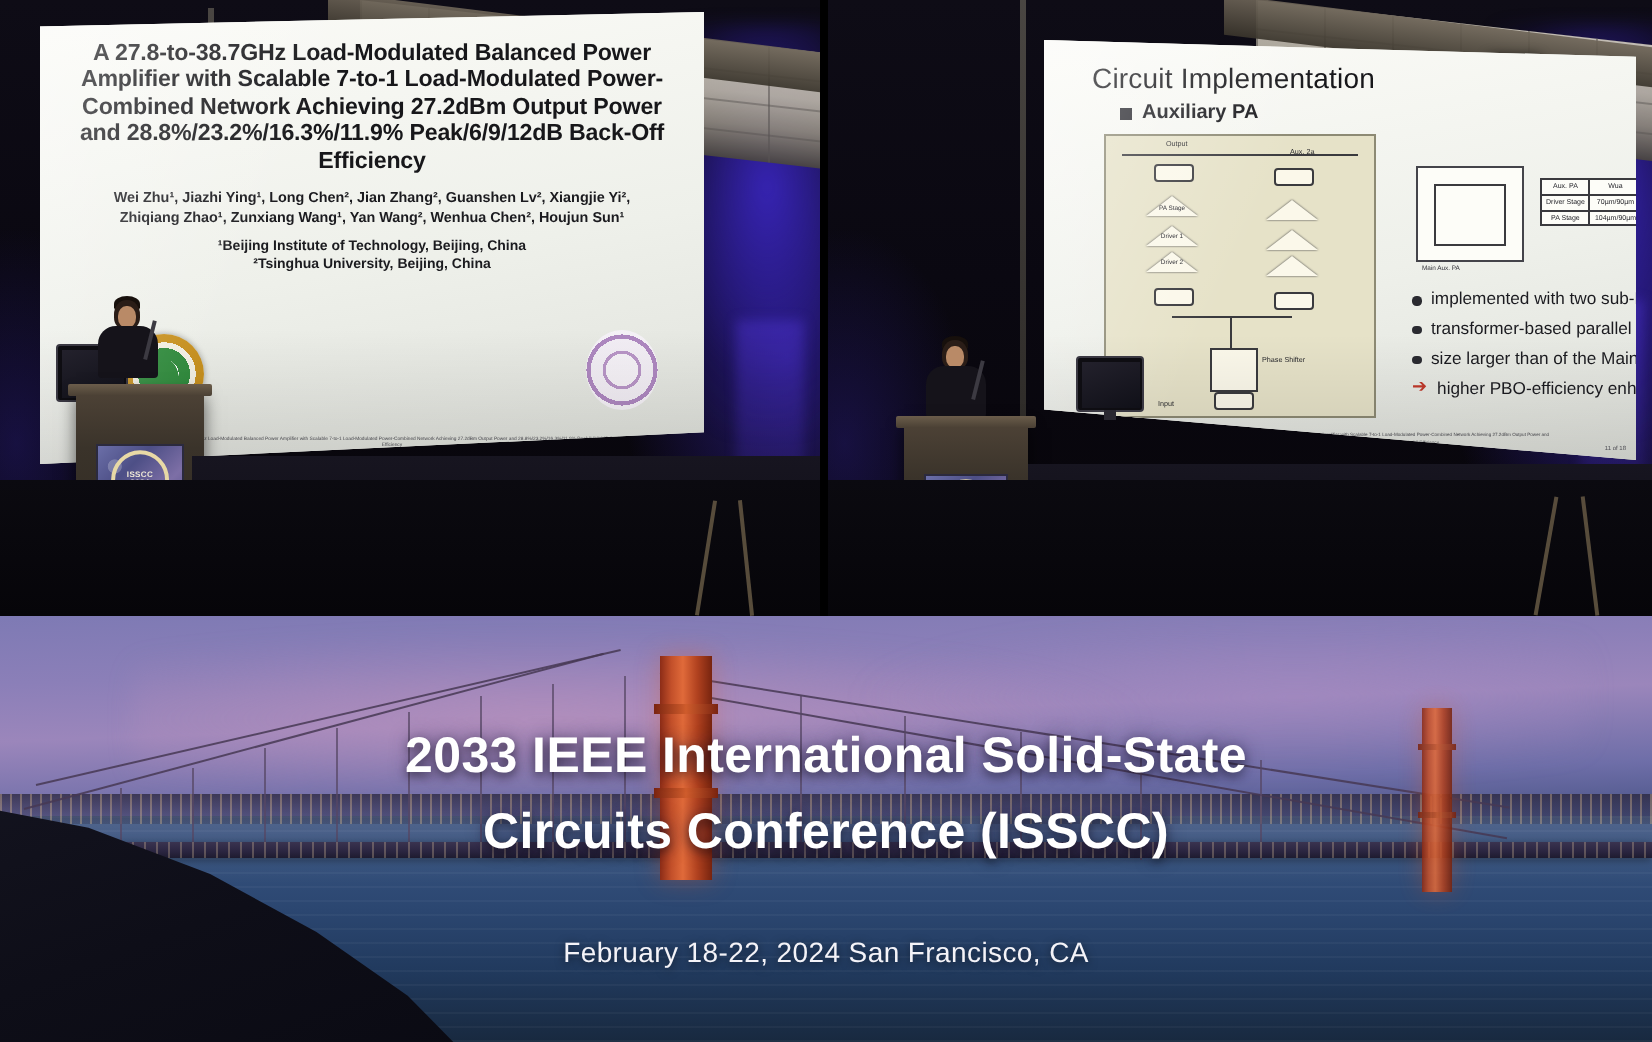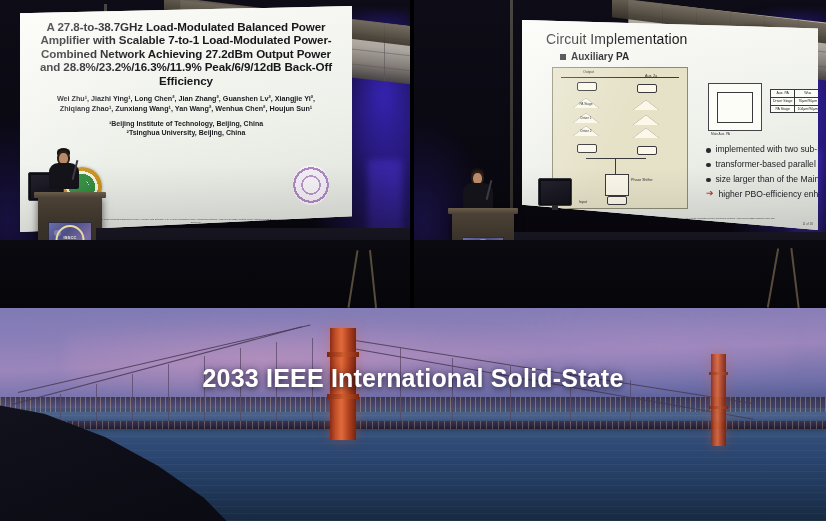--- a/index.html
+++ b/index.html
@@ -398,16 +398,18 @@
     </div>
     <div class="tower" style="right:100px;top:46px;width:15px;height:92px;opacity:.88;">
       <div class="xbar" style="top:18px;height:3px;"></div>
       <div class="xbar" style="top:52px;height:3px;"></div>
     </div>
 
     <div class="hill"></div>
 
     <div class="bn-title">
       <span>2033 IEEE International Solid-State</span>
+      <span>Circuits Conference (ISSCC)</span>
     </div>
+    <div class="bn-date">February 18-22, 2024 San Francisco, CA</div>
   </div>
 
 </div>
 
 </body></html>

